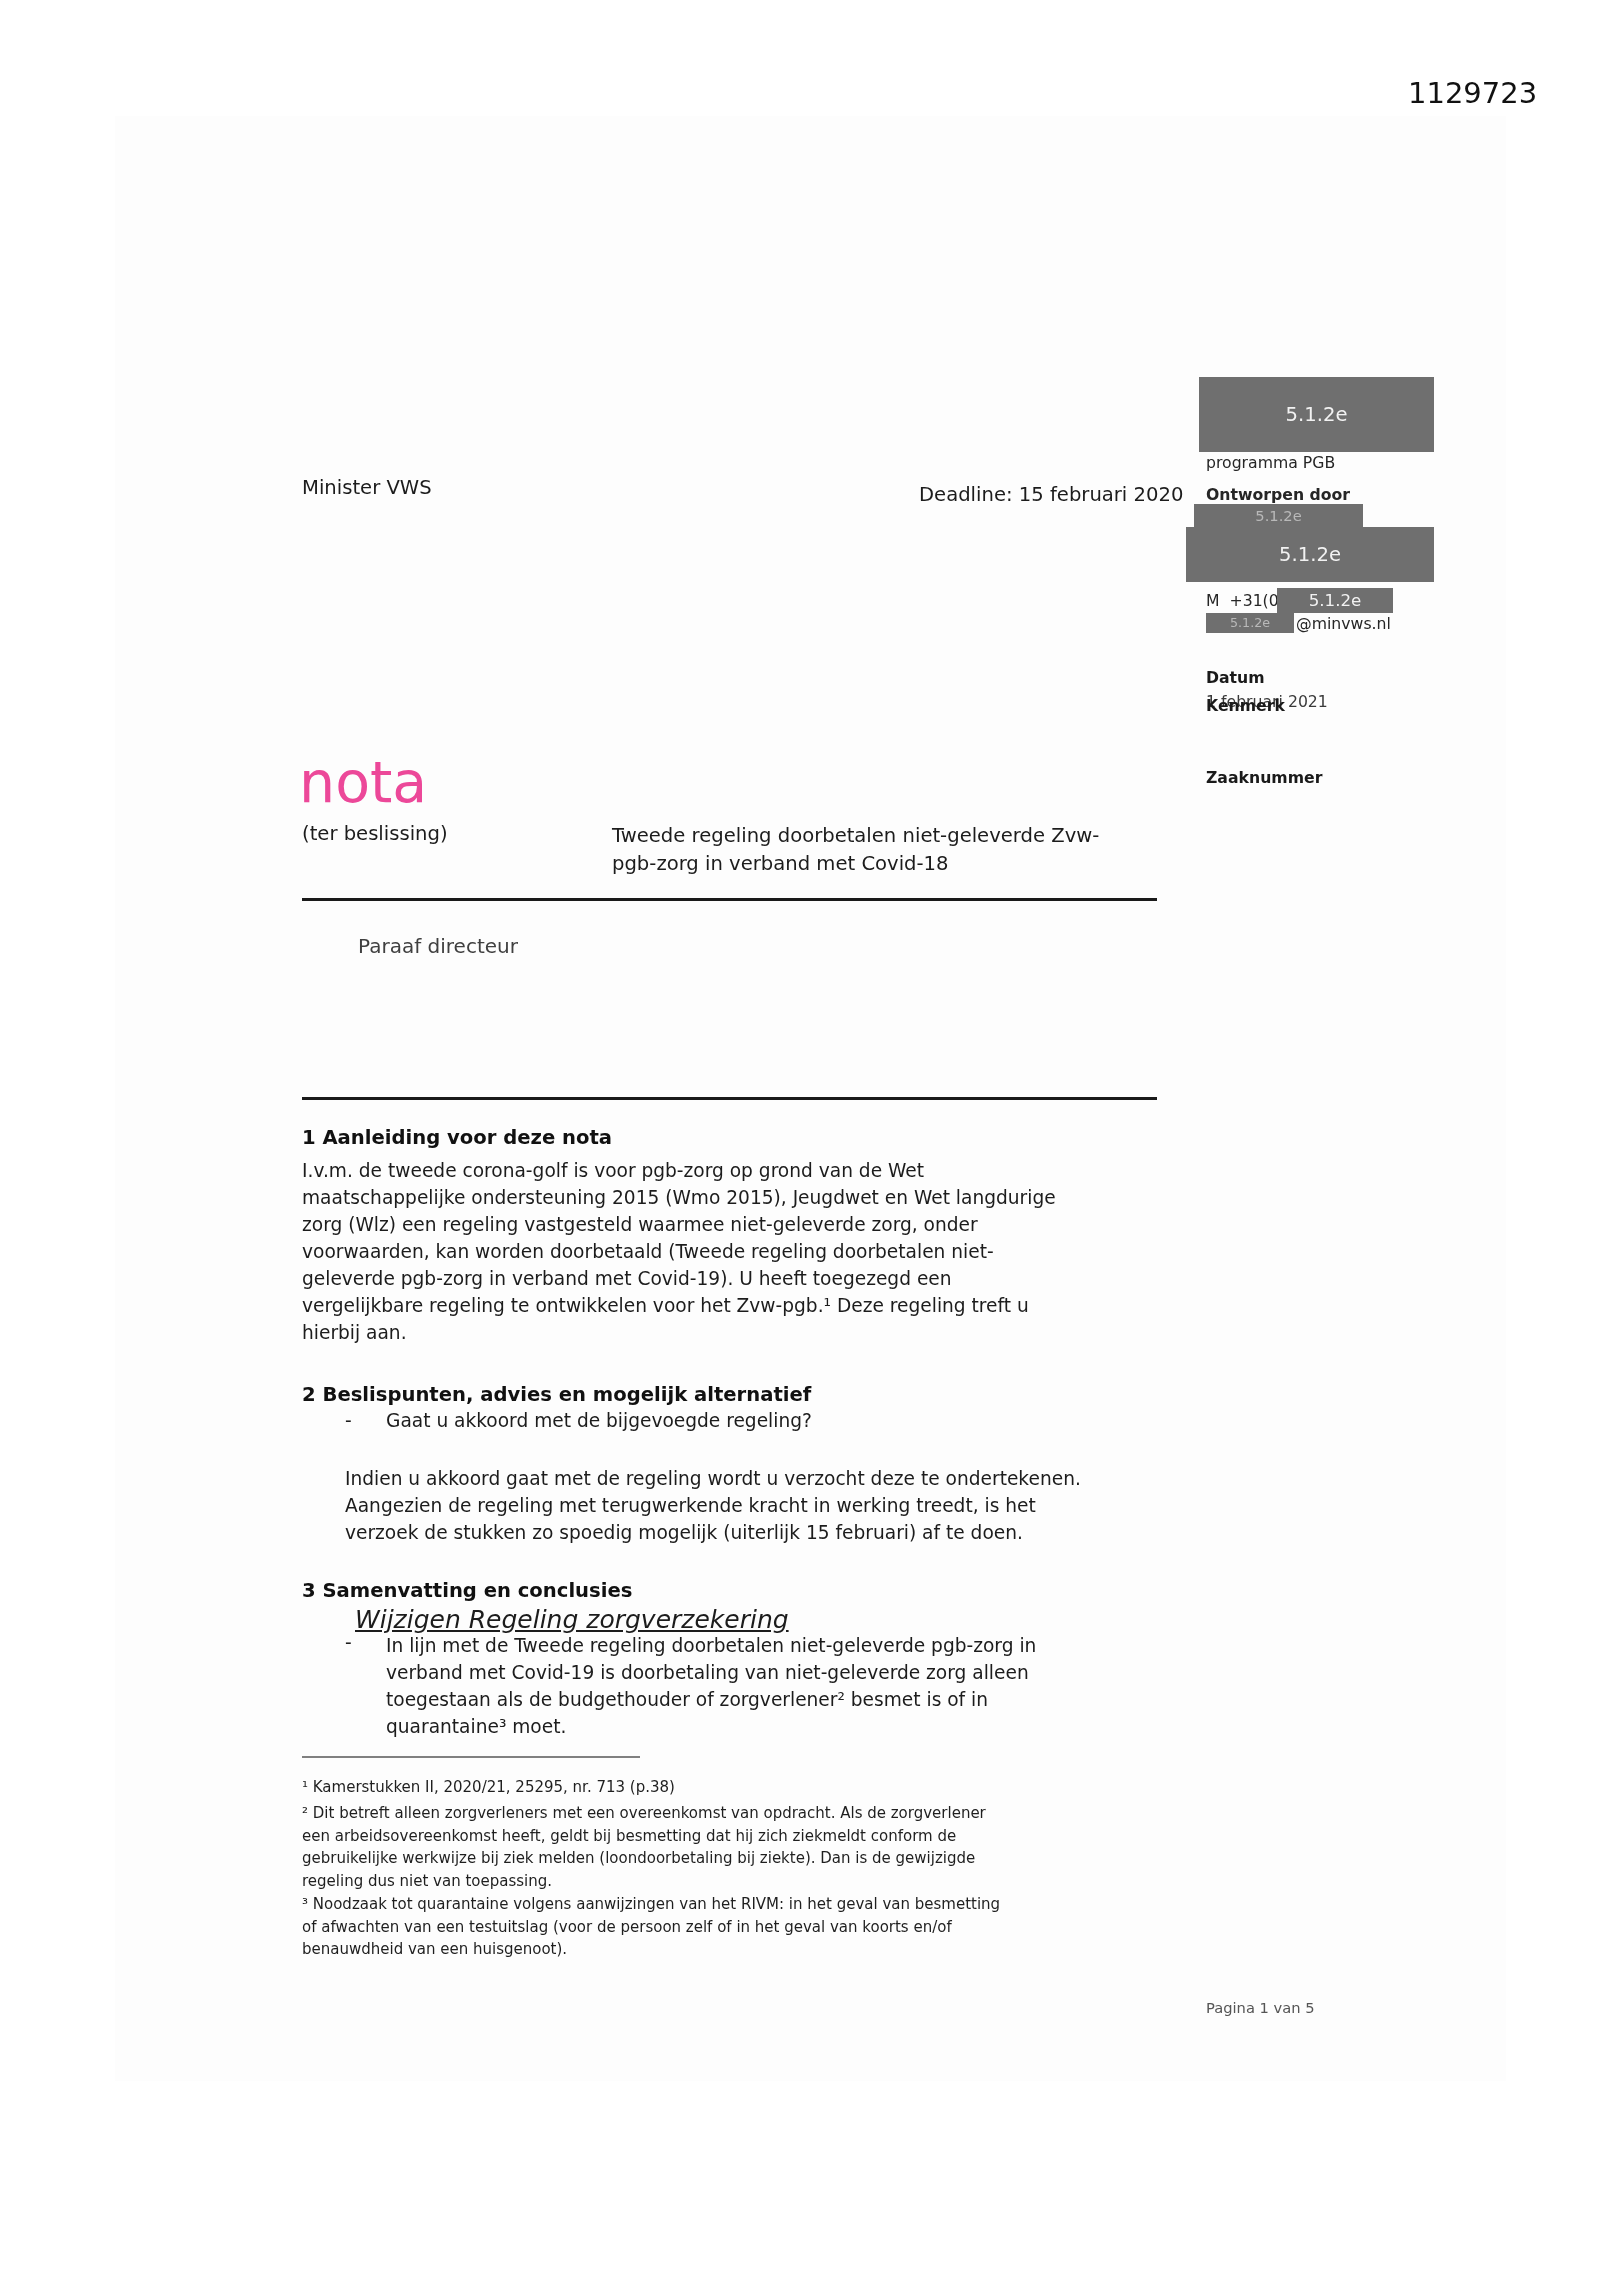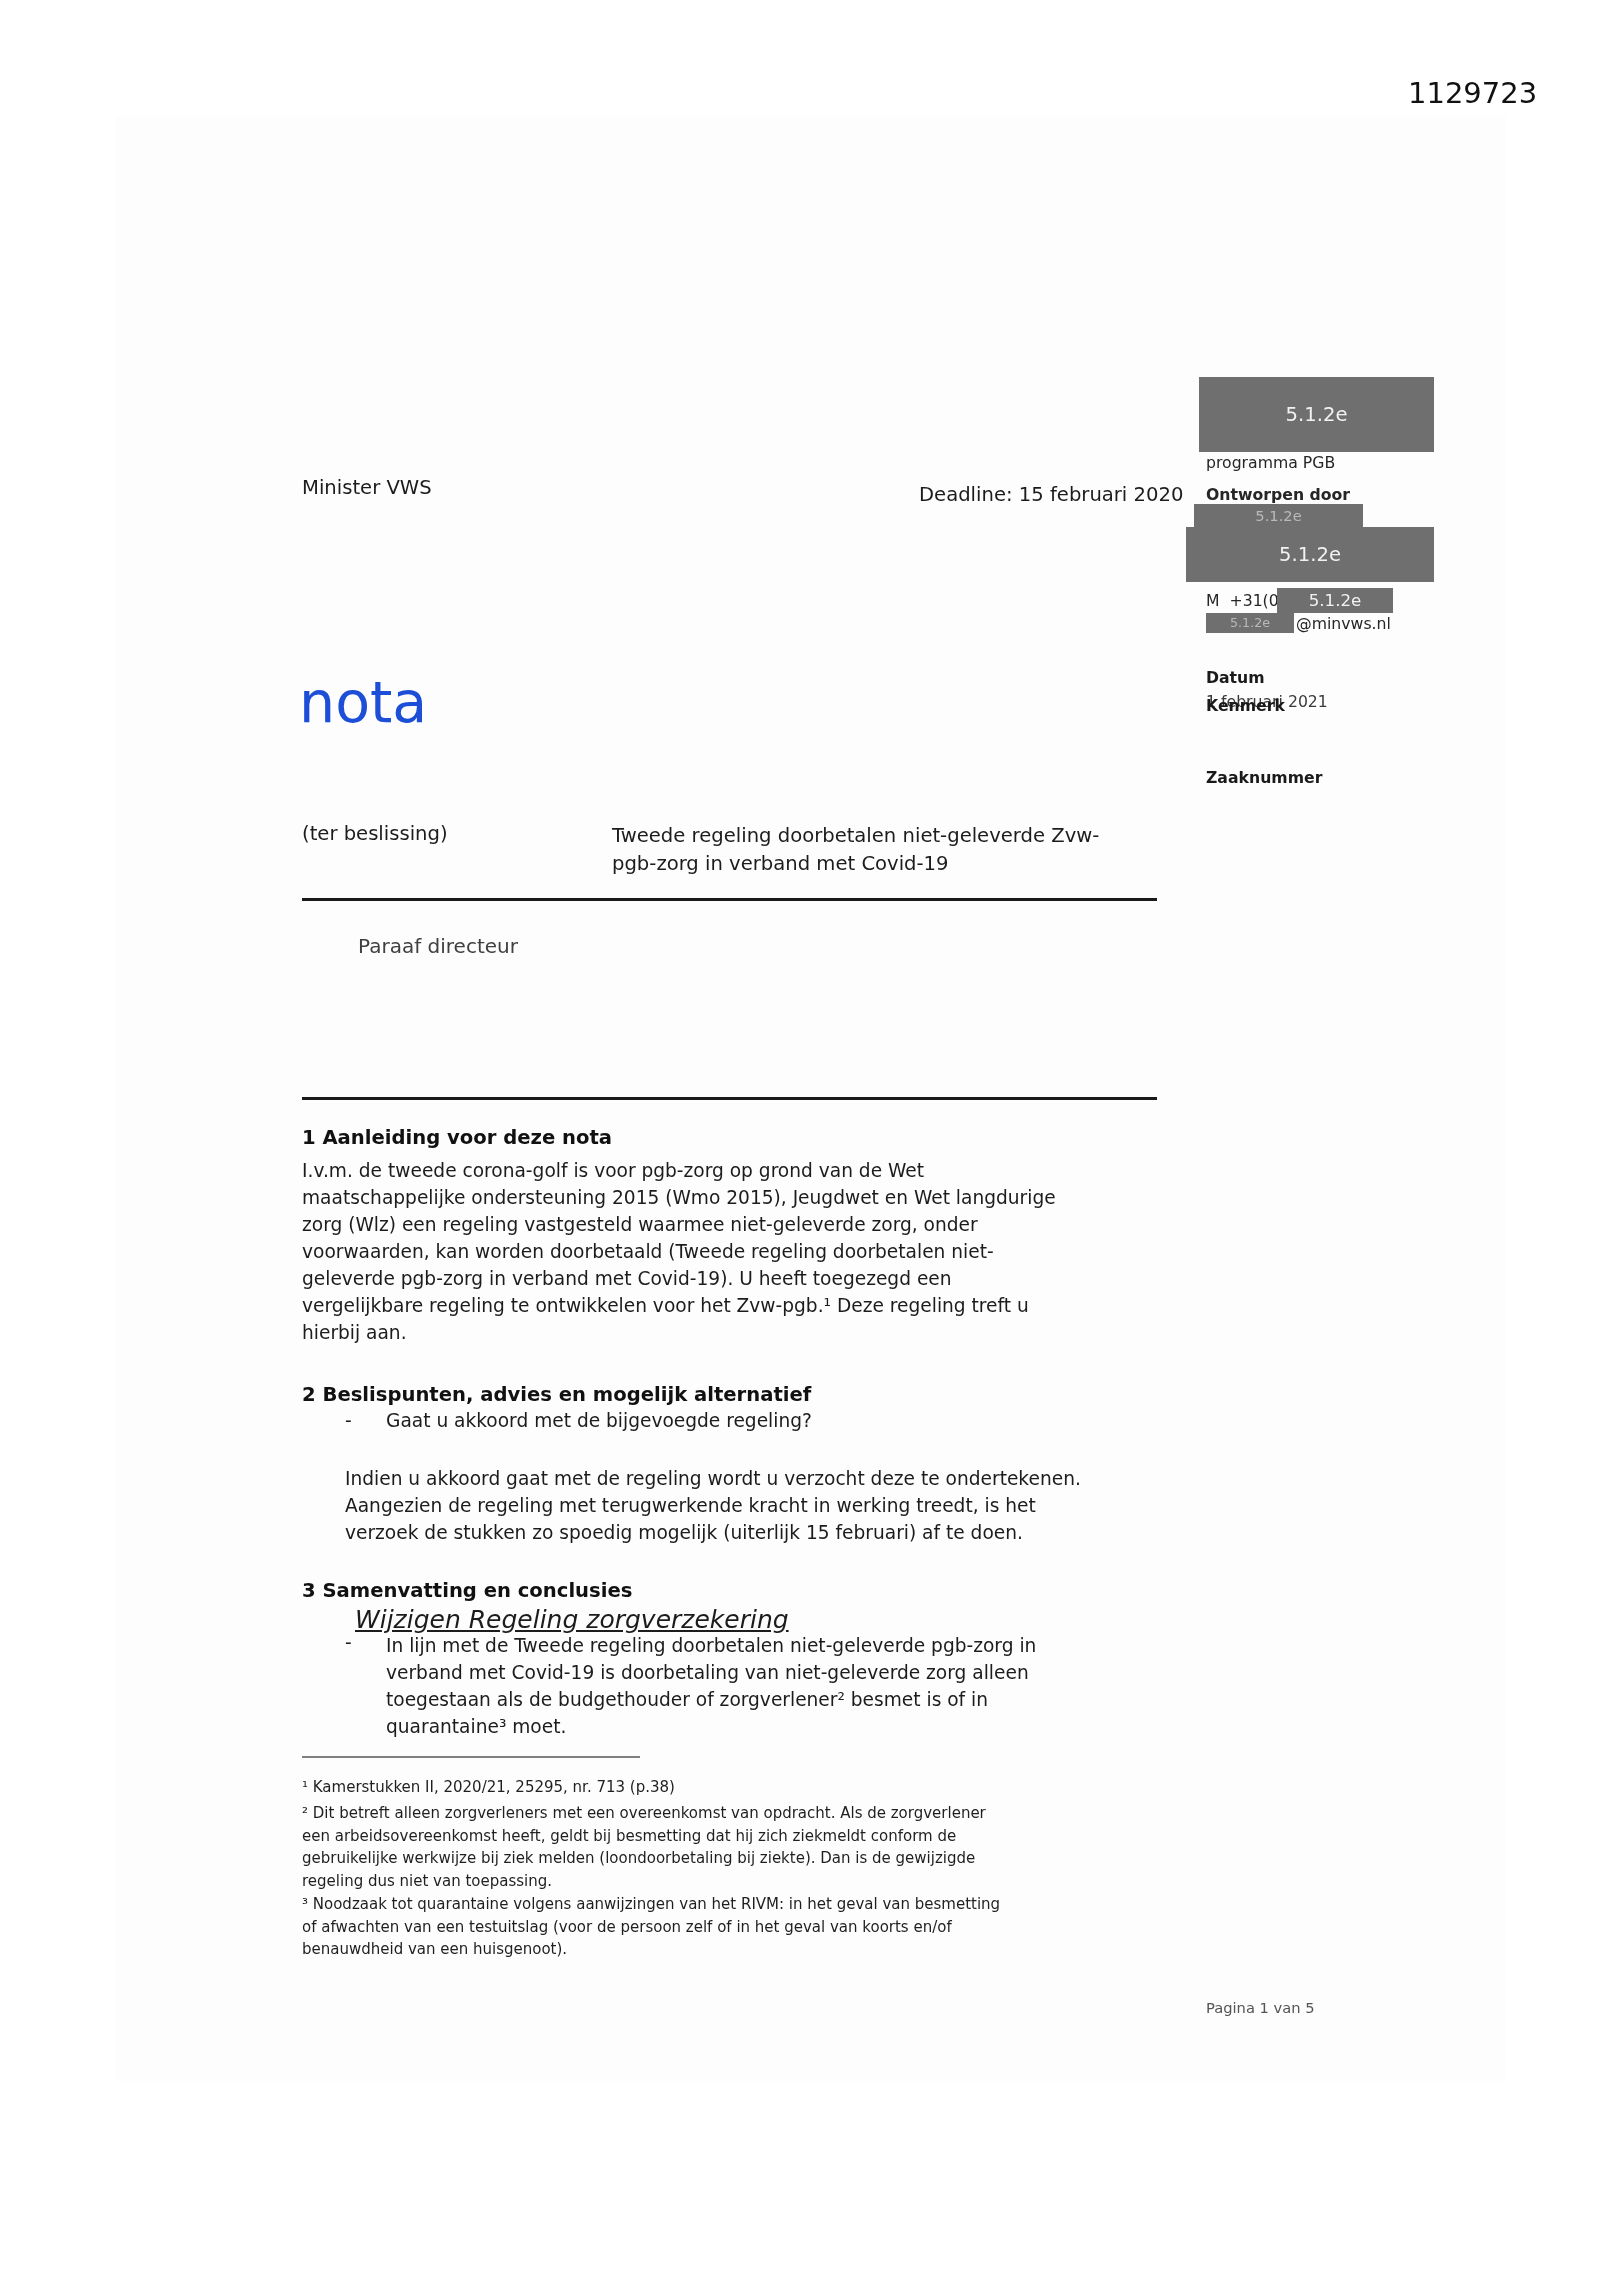--- a/index.html
+++ b/index.html
@@ -25,21 +25,21 @@
   .minister{left:302px;top:476px;font-size:19.6px;}
   .deadline{left:919px;top:483px;font-size:19.6px;}
   .ontworpen{left:1206px;top:485px;font-weight:bold;}
   .phone{left:1206px;top:591px;white-space:pre;}
   .email{left:1296px;top:614px;}
   .side-label{font-weight:bold;font-size:15.7px;color:#1a1a1a;}
   .datum-l{left:1206px;top:668px;}
   .datum-v{left:1206px;top:692px;color:#3a3a3a;}
   .kenmerk-l{left:1206px;top:696px;}
   .zaak-l{left:1206px;top:768px;}
-  .nota{left:299px;top:674px;font-size:57px;line-height:1;color:#1d4ed8;}
+  .nota{left:299px;top:754px;font-size:57px;line-height:1;color:#ec4899;}
   .terbeslissing{left:302px;top:822px;font-size:19.6px;}
   .subject{left:612px;top:822px;font-size:19.6px;line-height:28px;white-space:pre-line;width:588px;}
   .rule{background:#1a1a1a;height:2.9px;width:855px;left:302px;}
   .rule1{top:898px;}
   .rule2{top:1097px;}
   .paraaf{left:310px;top:934px;font-size:20px;color:#404040;margin-left:48px;}
   .h-sec{font-size:19.6px;font-weight:bold;color:#111;}
   .h1{left:302px;top:1126px;}
   .h2{left:302px;top:1383px;}
   .h3{left:302px;top:1579px;}
@@ -93,21 +93,21 @@
   <div class="abs side-text email">@minvws.nl</div>
 
   <div class="abs side-label datum-l">Datum</div>
   <div class="abs side-text datum-v">1 februari 2021</div>
   <div class="abs side-label kenmerk-l">Kenmerk</div>
   <div class="abs side-label zaak-l">Zaaknummer</div>
 
   <div class="abs nota">nota</div>
   <div class="abs terbeslissing">(ter beslissing)</div>
   <div class="abs subject">Tweede regeling doorbetalen niet-geleverde Zvw-
-pgb-zorg in verband met Covid-19</div>
+pgb-zorg in verband met Covid-18</div>
   <div class="abs rule rule1"></div>
   <div class="abs paraaf">Paraaf directeur</div>
   <div class="abs rule rule2"></div>
 
   <div class="abs h-sec h1">1 Aanleiding voor deze nota</div>
   <div class="abs bodytext para1">I.v.m. de tweede corona-golf is voor pgb-zorg op grond van de Wet
 maatschappelijke ondersteuning 2015 (Wmo 2015), Jeugdwet en Wet langdurige
 zorg (Wlz) een regeling vastgesteld waarmee niet-geleverde zorg, onder
 voorwaarden, kan worden doorbetaald (Tweede regeling doorbetalen niet-
 geleverde pgb-zorg in verband met Covid-19). U heeft toegezegd een

